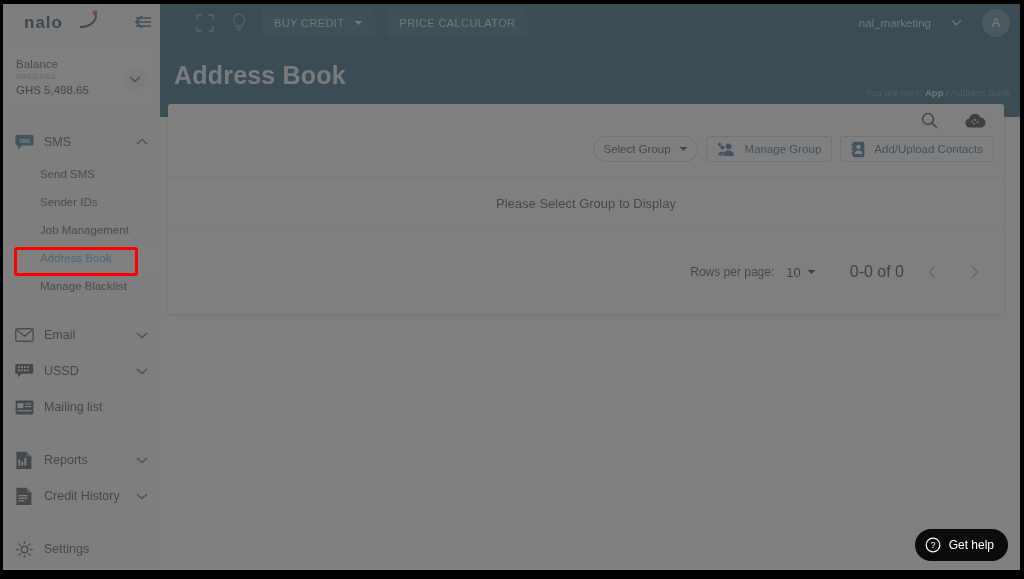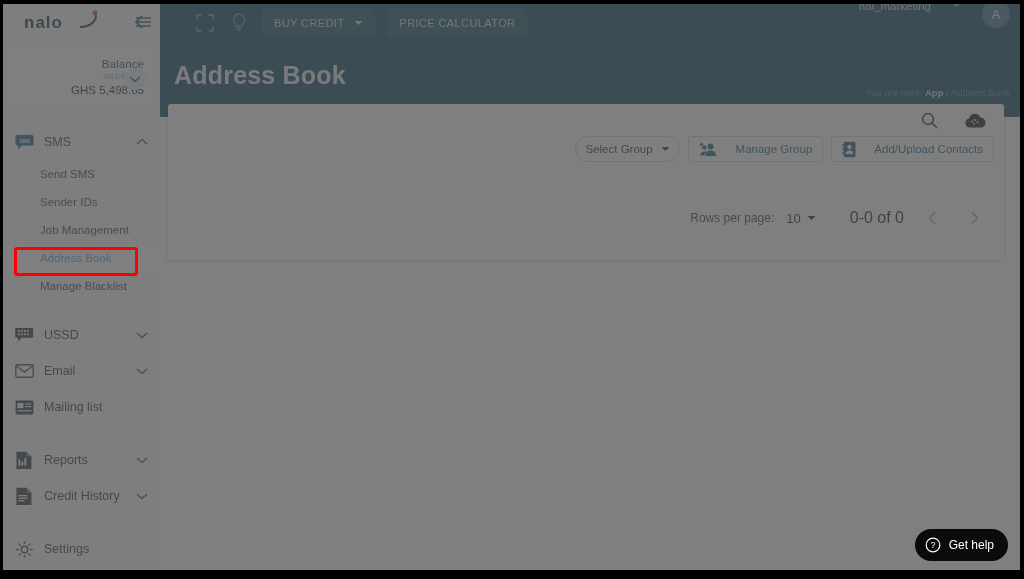--- a/index.html
+++ b/index.html
@@ -51,21 +51,20 @@
     width: 22px; height: 20px;
     display: flex; align-items: center; justify-content: center;
   }
   .balance-card {
     margin: 4px 6px 0 6px;
     background: #ffffff;
     border-radius: 3px;
     padding: 10px 10px 12px 10px;
     position: relative;
     min-height: 62px;
-    text-align: right;
   }
   .balance-title { font-size: 11.5px; color: #2b5f86; letter-spacing:.1px; }
   .balance-sub   { font-size: 6.5px; color: #9aa3ab; letter-spacing:.6px; margin-top:3px; }
   .balance-amt   { font-size: 11.5px; color: #1f3b52; font-weight: 400; margin-top: 4px; }
   .balance-chev {
     position:absolute; right: 8px; top: 50%; transform: translateY(-50%);
     width: 22px; height: 22px; border-radius: 50%;
     background:#eef2f6; display:flex; align-items:center; justify-content:center;
   }
   .nav { margin-top: 14px; flex: 1; }
@@ -107,21 +106,21 @@
     font-size: 11px; font-family: inherit;
     letter-spacing: .4px;
     height: 28px; padding: 0 12px;
     display:flex; align-items:center; gap:10px;
     cursor:pointer;
     justify-content:flex-end;
   }
   .tb-btn.flat { background:#2a6179; }
   .tb-right {
     position: absolute; right: 14px; top: 0; height: 45px;
-    display: flex; align-items: flex-start; gap: 20px; margin-left: 8px;
+    display: flex; align-items: center; gap: 20px; margin-left: 8px;
   }
   .username { font-size: 11.5px; color: #cfdde5; }
   .avatar {
     width: 28px; height: 28px; border-radius: 50%;
     background: #4e7f96; color:#dce9ef; font-size: 13px;
     display:flex; align-items:center; justify-content:center;
   }
   #headerband {
     background: #1f5670; height: 72px;
     position: relative; padding: 0 24px;
@@ -148,21 +147,21 @@
   .btn-row { position:absolute; right: 10px; top: 32px; display:flex; gap: 8px; align-items:center; }
   .sel-group {
     height: 26px; min-width: 84px; padding: 0 9px;
     border: 1px solid #c9d2d8; border-radius: 13px;
     display:flex; align-items:center; gap: 8px;
     font-size: 11.5px; color: #2f4a5c; cursor:pointer; background:#fff;
   }
   .outline-btn {
     height: 26px; padding: 8px 10px;
     border: 1px solid #cfd8de; border-radius: 3px;
-    display:flex; align-items:center; gap: 17px;
+    display:flex; align-items:center; gap: 8px;
     font-size: 11.5px; color: #2f6c93; background:#fff; cursor:pointer;
   }
   .empty-row {
     border-top: 1px solid #eceff1; border-bottom: 1px solid #eceff1;
     height: 54px; display:flex; align-items:center; justify-content:center;
     font-size: 13px; color: #3f4a54;
   }
   .pager {
     height: 84px; display:flex; align-items:center; justify-content:flex-end;
     padding-right: 16px; gap: 0;
@@ -248,50 +247,50 @@
           <span>Address Book</span>
         </div>
         <div class="sub-item">
           <span>Manage Blacklist</span>
         </div>
 
         <div class="nav-sep"></div>
 
         <div class="nav-group-head">
           <span class="nav-icon">
+            <svg width="19" height="14" viewBox="0 0 19 14">
+              <rect x="0.8" y="0.8" width="17.4" height="12.4" rx="1.4" fill="none" stroke="#4b5861" stroke-width="1.4"></rect>
+              <path d="M1.6 2 L9.5 8 L17.4 2" fill="none" stroke="#4b5861" stroke-width="1.4"></path>
+            </svg>
+          </span>
+          <span class="label">Email</span>
+          <span>
+            <svg width="12" height="8" viewBox="0 0 12 8">
+                <path d="M1 2 L6 6.5 L11 2" stroke="#5b6770" stroke-width="1.5" fill="none"></path>
+              </svg>
+          </span>
+        </div>
+
+        <div class="nav-group-head">
+          <span class="nav-icon">
             <svg width="19" height="16" viewBox="0 0 19 16">
               <path d="M1.4 1 H17 A1.2 1.2 0 0 1 18.2 2.2 V9.6 A1.2 1.2 0 0 1 17 10.8 H6.5 L3 14.4 V10.8 H1.4 A1.2 1.2 0 0 1 0.2 9.6 V2.2 A1.2 1.2 0 0 1 1.4 1 Z" fill="#3c4850"></path>
               <g fill="#fff">
                 <rect x="3" y="3.2" width="1.8" height="1.8"></rect>
                   <rect x="6" y="3.2" width="1.8" height="1.8"></rect>
                 <rect x="9" y="3.2" width="1.8" height="1.8"></rect>
                   <rect x="12" y="3.2" width="1.8" height="1.8"></rect>
                 <rect x="3" y="6.4" width="1.8" height="1.8"></rect>
                   <rect x="6" y="6.4" width="1.8" height="1.8"></rect>
                 <rect x="9" y="6.4" width="1.8" height="1.8"></rect>
                   <rect x="12" y="6.4" width="1.8" height="1.8"></rect>
               </g>
             </svg>
           </span>
           <span class="label">USSD</span>
-          <span>
-            <svg width="12" height="8" viewBox="0 0 12 8">
-                <path d="M1 2 L6 6.5 L11 2" stroke="#5b6770" stroke-width="1.5" fill="none"></path>
-              </svg>
-          </span>
-        </div>
-
-        <div class="nav-group-head">
-          <span class="nav-icon">
-            <svg width="19" height="14" viewBox="0 0 19 14">
-              <rect x="0.8" y="0.8" width="17.4" height="12.4" rx="1.4" fill="none" stroke="#4b5861" stroke-width="1.4"></rect>
-              <path d="M1.6 2 L9.5 8 L17.4 2" fill="none" stroke="#4b5861" stroke-width="1.4"></path>
-            </svg>
-          </span>
-          <span class="label">Email</span>
           <span>
             <svg width="12" height="8" viewBox="0 0 12 8">
                 <path d="M1 2 L6 6.5 L11 2" stroke="#5b6770" stroke-width="1.5" fill="none"></path>
               </svg>
           </span>
         </div>
 
         <div class="nav-group-head">
           <span class="nav-icon">
             <svg width="19" height="15" viewBox="0 0 19 15">
@@ -487,20 +486,23 @@
                         <rect x="0" y="7.4" width="2.4" height="1.3"></rect>
                         <rect x="0" y="11.4" width="2.4" height="1.3"></rect>
                       </g>
                   </svg>
                 </span>
                 <span>Add/Upload Contacts</span>
               </div>
             </div>
           </div>
 
+          <div class="empty-row">
+            <span>Please Select Group to Display</span>
+          </div>
 
           <div class="pager">
             <span class="lbl">Rows per page:</span>
             <span class="rpp-val">
               <span>10</span>
               <span>
                 <svg width="9" height="6" viewBox="0 0 9 6">
                     <path d="M0.5 1 L4.5 5 L8.5 1" fill="#25323c"></path>
                   </svg>
               </span>

